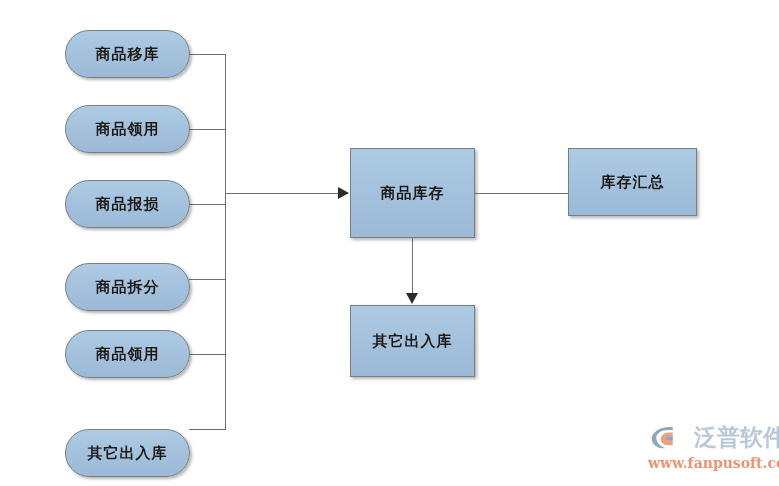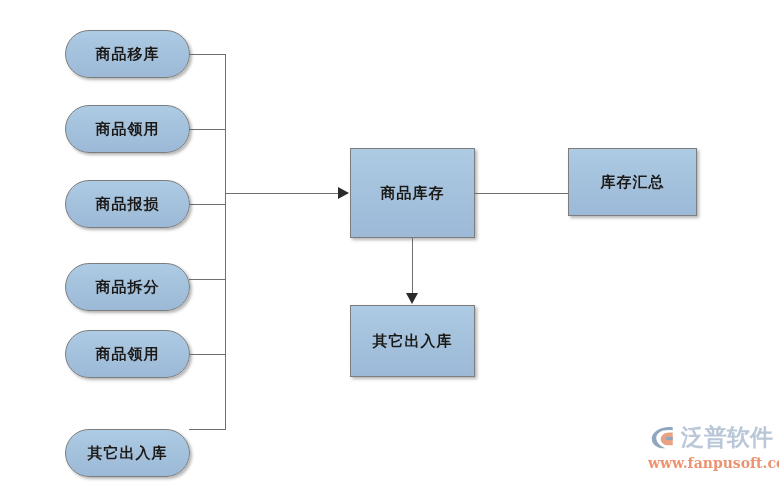--- a/index.html
+++ b/index.html
@@ -81,21 +81,21 @@
     left: 648px;
     top: 420px;
     width: 132px;
     height: 58px;
     z-index: 5;
     user-select: none;
   }
   .wm-row {
     display: flex;
     align-items: center;
-    gap: 3px;
+    gap: 16px;
     height: 34px;
   }
   .wm-mark {
     width: 30px;
     height: 30px;
     flex: 0 0 auto;
   }
   .wm-name {
     font-family: "DejaVu Sans", "Liberation Sans", sans-serif;
     font-size: 23px;

